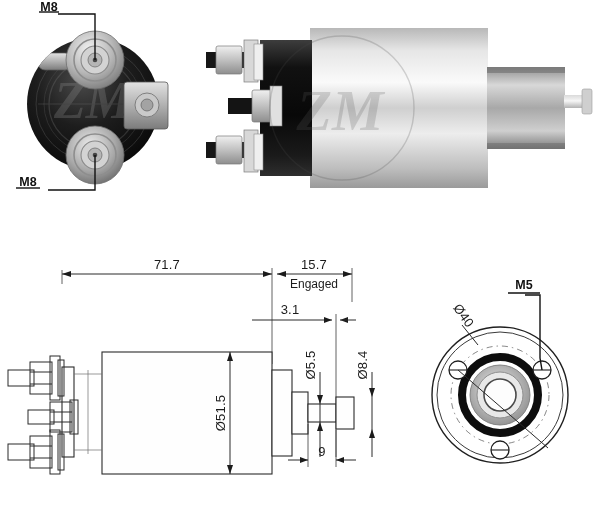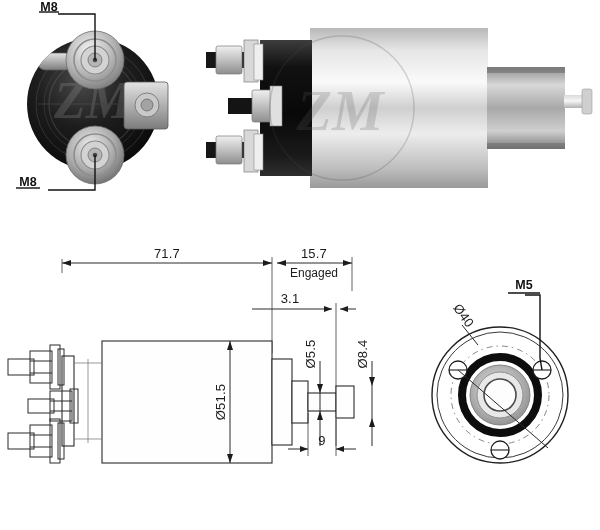--- a/index.html
+++ b/index.html
@@ -165,21 +165,21 @@
         <rect x="62" y="124" width="9" height="36" fill="#efefef" stroke="#8a8a8a" stroke-width=".6"></rect>
       </g>
 
       <g opacity=".22">
         <circle cx="150" cy="98" r="72" fill="none" stroke="#4a4a4a" stroke-width="1.4"></circle>
         <text x="148" y="120" text-anchor="middle" font-family="Liberation Serif, serif" font-size="58" font-style="italic" font-weight="bold" fill="#5d5d5d">ZM</text>
       </g>
     </svg>
   </div>
 
-  <div class="abs" style="left:0px;top:241px;width:400px;height:260px;">
+  <div class="abs" style="left:0px;top:252px;width:400px;height:260px;">
     <svg width="400" height="260" viewBox="0 0 400 260">
 
       <g>
         <line class="ln" x1="62" y1="22" x2="272" y2="22"></line>
         <path d="M62 22 l9 -3 v6 z" fill="#1b1b1b"></path>
         <path d="M272 22 l-9 -3 v6 z" fill="#1b1b1b"></path>
         <line class="ln-t" x1="62" y1="18" x2="62" y2="32"></line>
         <line class="ln-t" x1="272" y1="16" x2="272" y2="112"></line>
         <text class="dimtxt" x="167" y="17" text-anchor="middle">71.7</text>
       </g>

